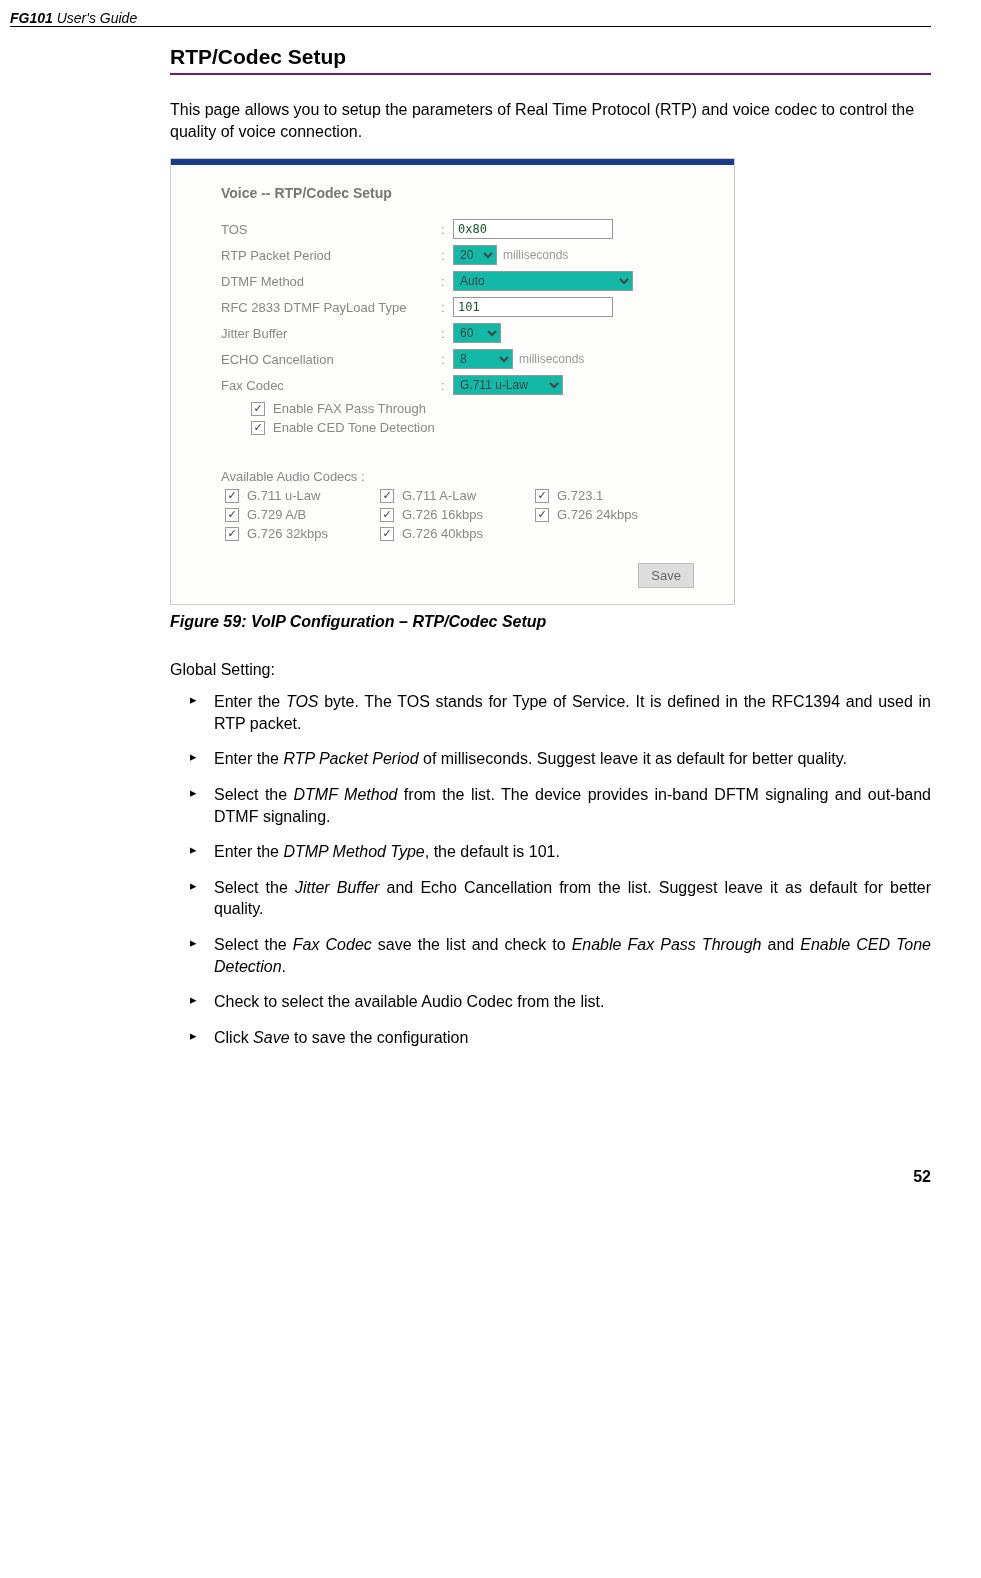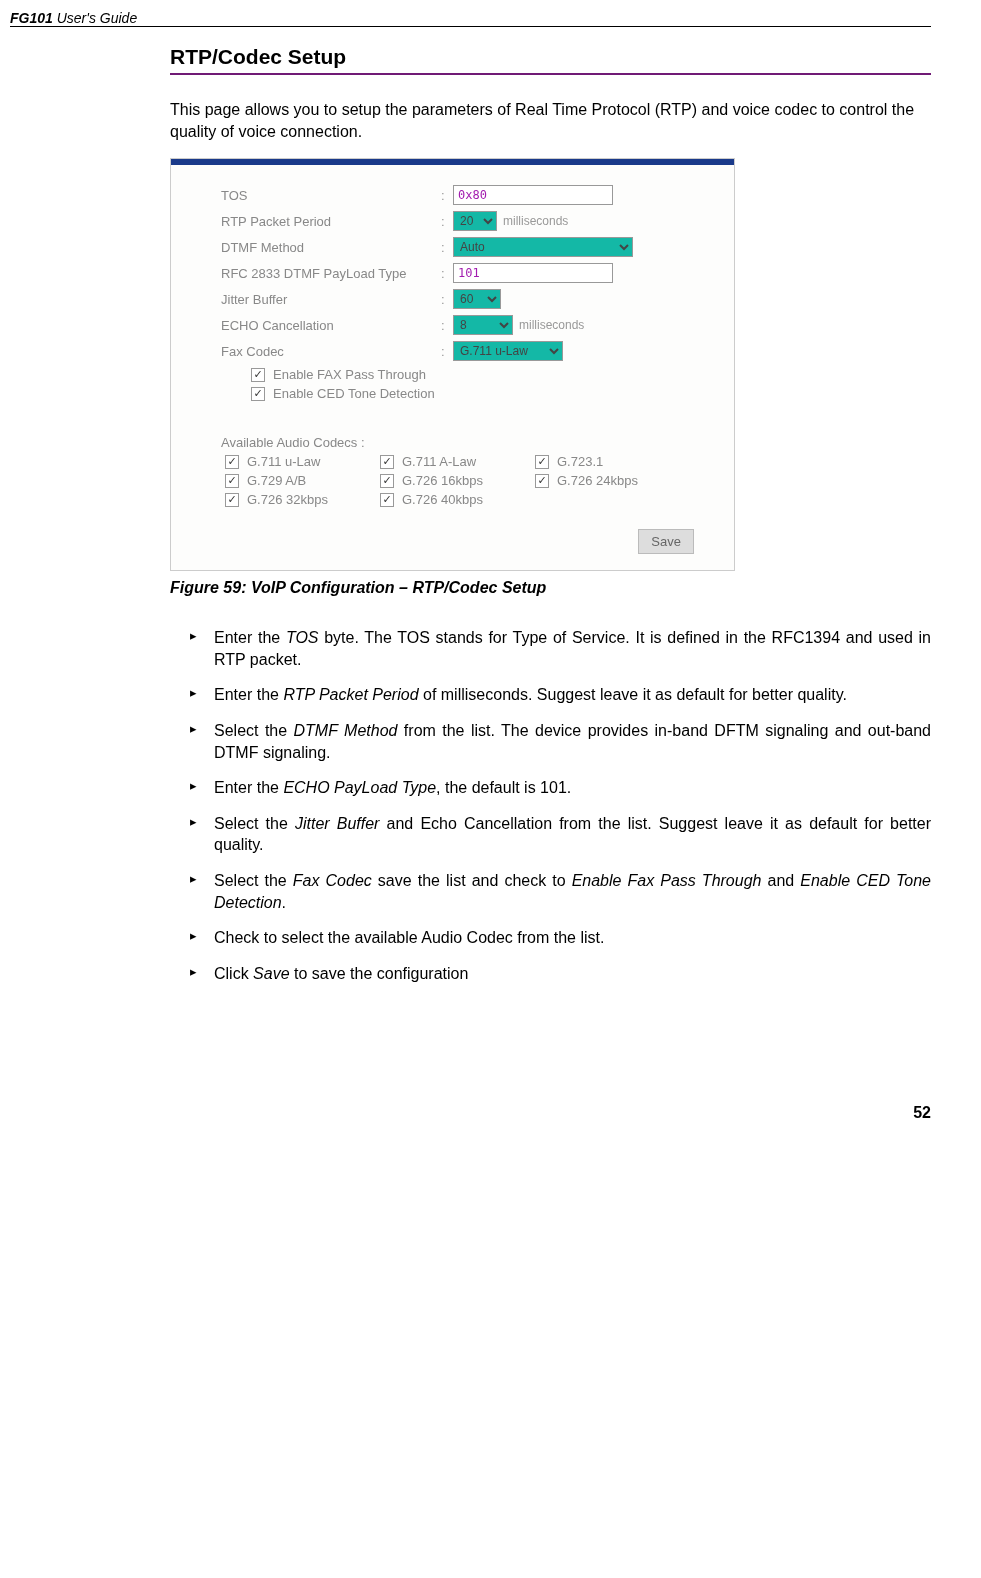--- a/index.html
+++ b/index.html
@@ -76,21 +76,21 @@
     width: 220px;
     font-size: 13px;
   }
   .colon { width: 12px; color:#999; }
   .txt-input {
     border: 1px solid #999;
     background: #fff;
     font-size: 12px;
     padding: 2px 4px;
     font-family: monospace, Arial;
-    color: #a21caf;
+    color: #14532d;
   }
   .sel {
     border: 1px solid #999;
     background: #14b8a6;
     font-size: 12px;
     padding: 1px 2px;
     font-family: Arial;
     color: #444;
   }
   .trail {
@@ -184,20 +184,21 @@
 
 <div class="content">
 
   <div class="section-title">RTP/Codec Setup</div>
 
   <div class="para">This page allows you to setup the parameters of Real Time Protocol (RTP) and voice codec to control the quality of voice connection.</div>
 
   <div class="figure">
     <div class="fig-topbar"></div>
     <div class="fig-body clearfix">
+      <div class="fig-heading">Voice -- RTP/Codec Setup</div>
 
       <div class="form-row">
         <div class="form-label">TOS</div>
         <div class="colon">:</div>
         <input class="txt-input" style="width: 160px;" value="0x80">
       </div>
 
       <div class="form-row">
         <div class="form-label">RTP Packet Period</div>
         <div class="colon">:</div>
@@ -288,26 +289,27 @@
           <div class="codec-cell"></div>
         </div>
       </div>
 
       <span class="save-btn">Save</span>
     </div>
   </div>
 
   <div class="caption">Figure 59: VoIP Configuration – RTP/Codec Setup</div>
 
+  <div class="subhead">Global Setting:</div>
 
   <ul class="bullets">
     <li><span>Enter the </span><span class="italic">TOS</span><span> byte. The TOS stands for Type of Service. It is defined in the RFC1394 and used in RTP packet.</span></li>
     <li><span>Enter the </span><span class="italic">RTP Packet Period</span><span> of milliseconds. Suggest leave it as default for better quality.</span></li>
     <li><span>Select the </span><span class="italic">DTMF Method</span><span> from the list. The device provides in-band DFTM signaling and out-band DTMF signaling.</span></li>
-    <li><span>Enter the </span><span class="italic">ECHO PayLoad Type</span><span>, the default is 101.</span></li>
+    <li><span>Enter the </span><span class="italic">DTMP Method Type</span><span>, the default is 101.</span></li>
     <li><span>Select the </span><span class="italic">Jitter Buffer</span><span> and Echo Cancellation from the list. Suggest leave it as default for better quality.</span></li>
     <li><span>Select the </span><span class="italic">Fax Codec</span><span> save the list and check to </span><span class="italic">Enable Fax Pass Through</span><span> and </span><span class="italic">Enable CED Tone Detection</span><span>.</span></li>
     <li><span>Check to select the available Audio Codec from the list.</span></li>
     <li><span>Click </span><span class="italic">Save</span><span> to save the configuration</span></li>
   </ul>
 
 </div>
 
 <div class="page-num">52</div>
 

